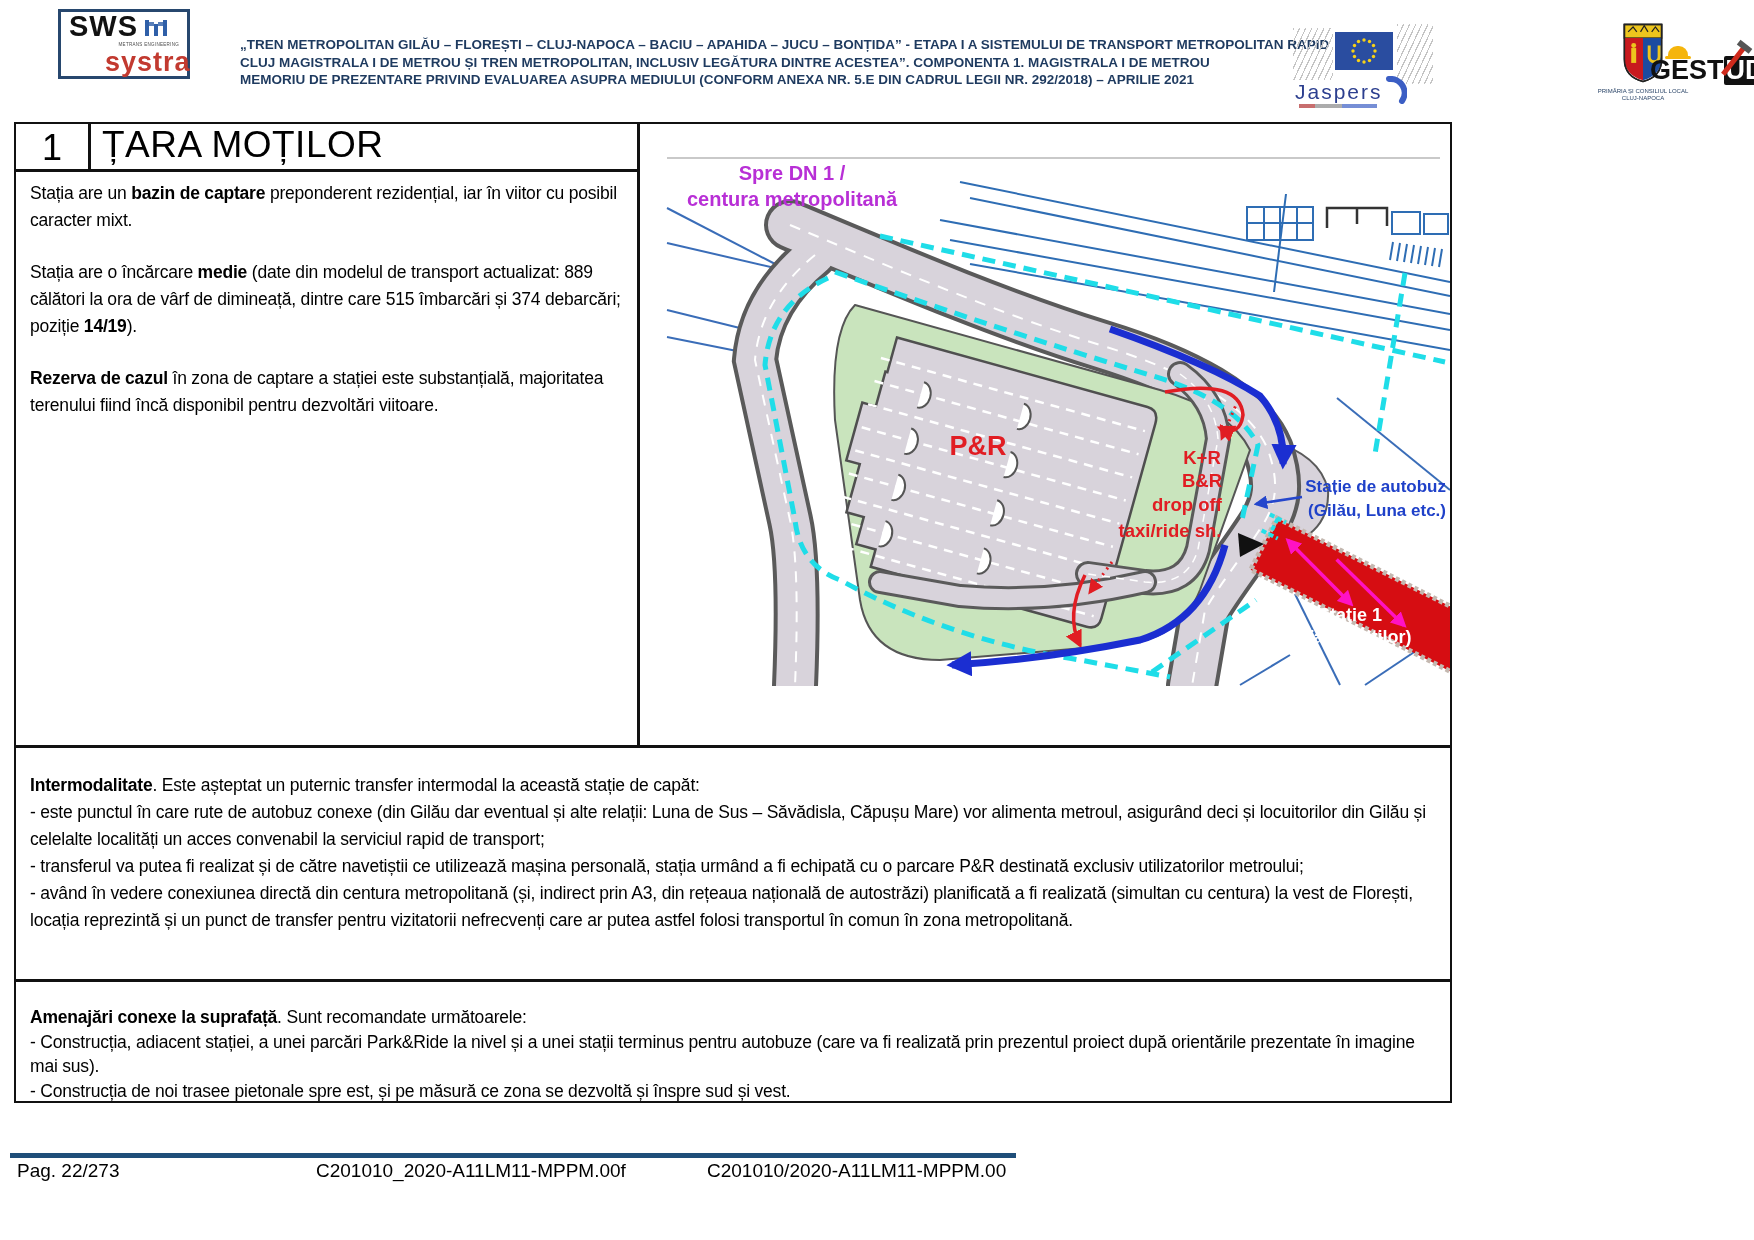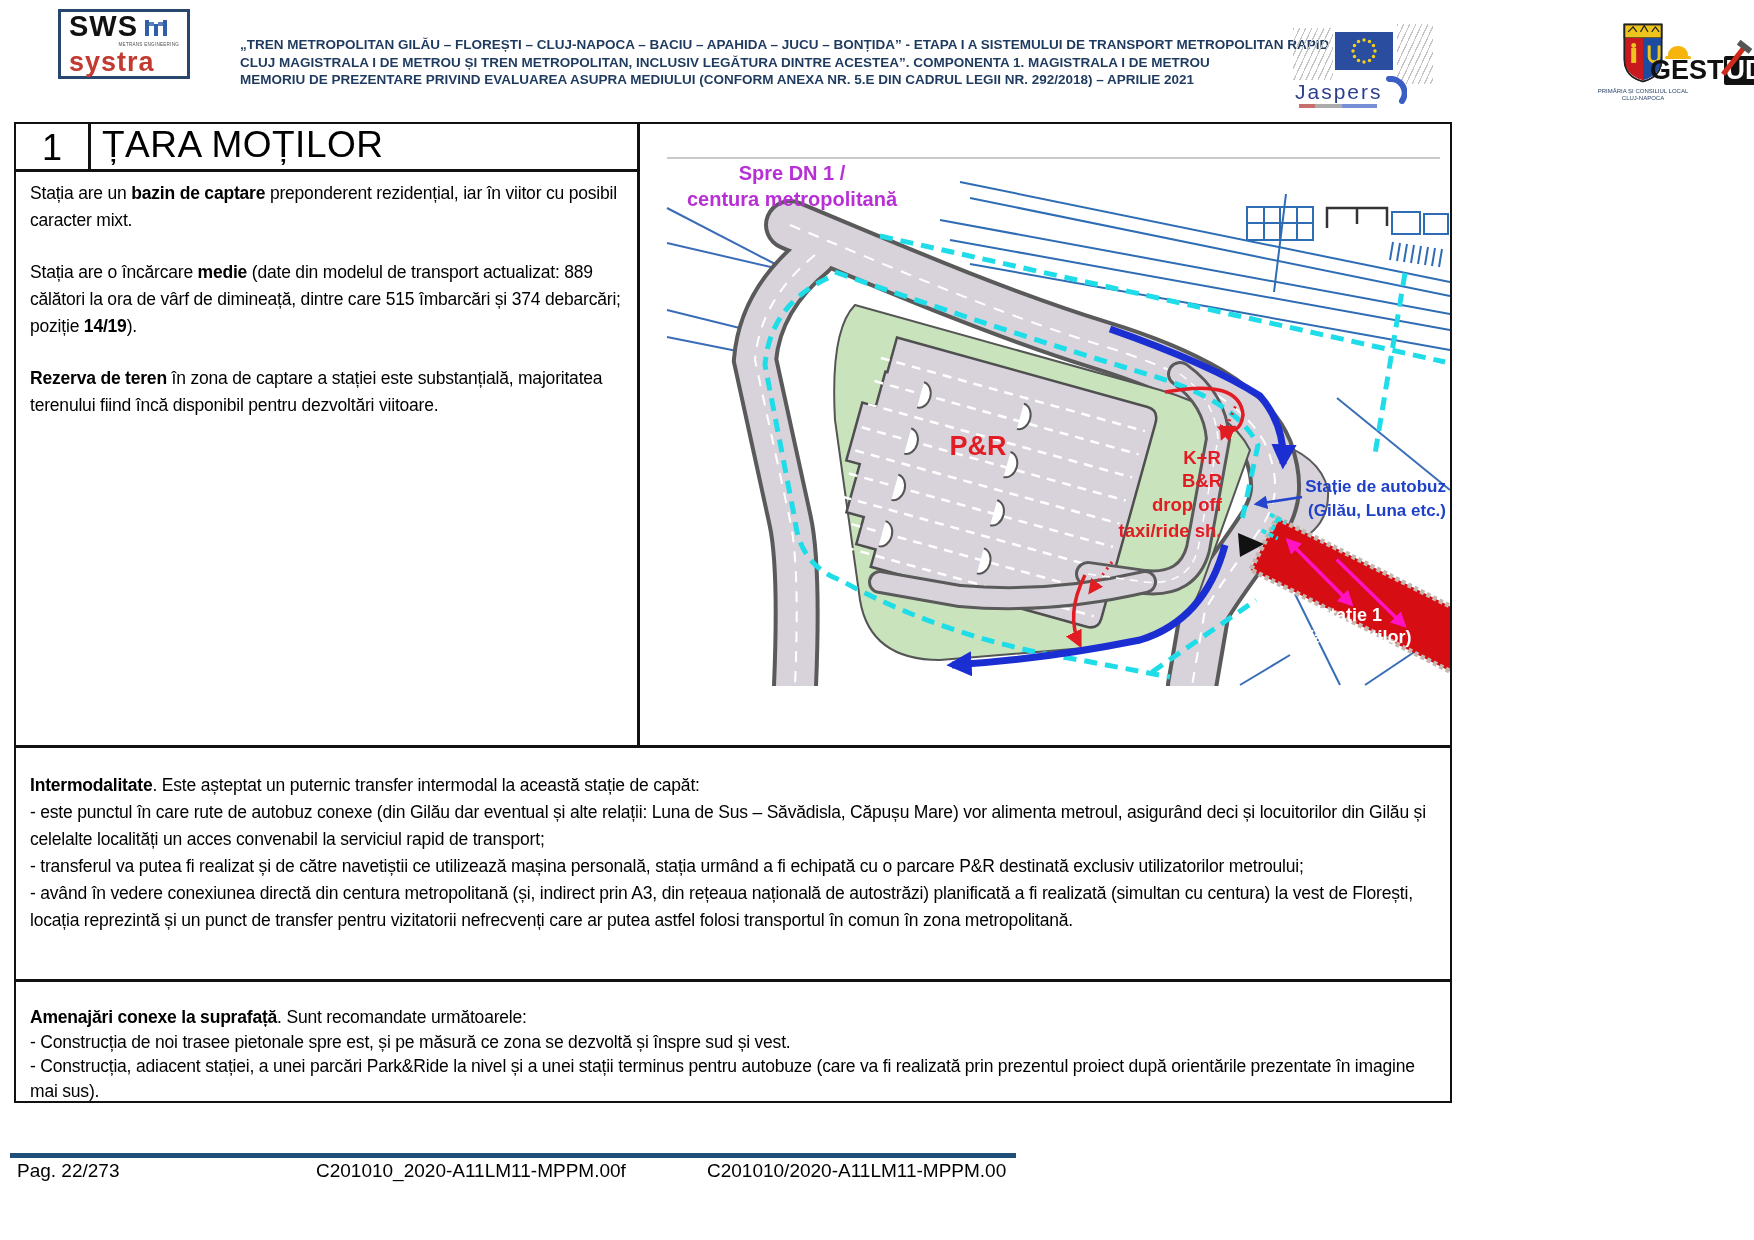--- a/index.html
+++ b/index.html
@@ -7,21 +7,21 @@
   .abs{position:absolute;}
   .b{font-weight:bold;}
 
   
   .logo-box{left:58px;top:9px;width:132px;height:70px;border:3px solid #27476e;background:#fff;
             display:flex;flex-direction:column;justify-content:center;padding:2px 8px;box-sizing:border-box;}
   .logo-row1{display:flex;align-items:flex-end;gap:6px;line-height:1;}
   .sws-txt{font-size:29px;font-weight:bold;letter-spacing:1px;color:#111;}
   .m-icon{display:inline-block;margin-bottom:2px;}
   .sws-sub{font-size:4.5px;color:#4a4a4a;text-align:right;margin:1px 0 2px 34px;letter-spacing:.3px;}
-  .systra-txt{font-size:27px;font-weight:bold;color:#c23a30;letter-spacing:1px;line-height:1;text-transform:lowercase;}
+  .systra-txt{font-size:27px;font-weight:bold;color:#c23a30;letter-spacing:1px;line-height:1;text-transform:lowercase;margin-left:36px;}
   .hdr-title{left:240px;top:36px;width:1040px;font-size:13.5px;font-weight:bold;color:#1e3a5f;line-height:17.5px;white-space:nowrap;}
 
   .jaspers{left:1293px;top:24px;width:160px;height:86px;}
   .streak{position:absolute;background:repeating-linear-gradient(115deg,#c4c4c4 0 1.2px,transparent 1.2px 5.5px);}
   .jaspers-word{position:absolute;left:2px;top:56px;font-size:21px;color:#2c3f8f;letter-spacing:2px;}
   .jaspers-bar{position:absolute;left:6px;top:80px;width:78px;height:4px;
                background:linear-gradient(90deg,#b03030 0 20%,#888 20% 55%,#3b5ec4 55% 100%);opacity:.7;}
   .coat{left:1583px;top:22px;width:120px;text-align:center;}
   .coat-txt{font-size:6px;color:#1e3a5f;line-height:7px;}
   .geostud{left:1650px;top:56px;width:100px;height:44px;}
@@ -161,21 +161,21 @@
 <div class="abs line" style="left:637px;top:122px;width:2.5px;height:623px;"></div>
 <div class="abs line" style="left:14px;top:745px;width:1438px;height:2.5px;"></div>
 <div class="abs line" style="left:14px;top:979px;width:1438px;height:2.5px;"></div>
 
 <div class="abs cell-num">1</div>
 <div class="abs cell-title">ȚARA MOȚILOR</div>
 
 <div class="abs left-col body-text">
   <p><span>Stația are un </span><span class="b">bazin de captare</span><span> preponderent rezidențial, iar în viitor cu posibil caracter mixt.</span></p>
   <p><span>Stația are o încărcare </span><span class="b">medie</span><span> (date din modelul de transport actualizat: 889 călători la ora de vârf de dimineață, dintre care 515 îmbarcări și 374 debarcări; poziție </span><span class="b">14/19</span><span>).</span></p>
-  <p><span class="b">Rezerva de teren</span><span> în zona de captare a stației este substanțială, majoritatea terenului fiind încă disponibil pentru dezvoltări viitoare.</span></p>
+  <p><span class="b">Rezerva de cazul</span><span> în zona de captare a stației este substanțială, majoritatea terenului fiind încă disponibil pentru dezvoltări viitoare.</span></p>
 </div>
 
 <svg class="abs map-svg" width="810" height="562" viewBox="0 0 810 562">
   <defs>
     <marker id="mR" markerWidth="5" markerHeight="5" refX="4" refY="2.5" orient="auto">
         <path d="M0,0L5,2.5L0,5Z" fill="#e11d23"></path>
       </marker>
     <marker id="mB" markerWidth="3.6" markerHeight="3.6" refX="2.8" refY="1.8" orient="auto">
         <path d="M0,0L3.6,1.8L0,3.6Z" fill="#1b2ed1"></path>
       </marker>
@@ -313,20 +313,20 @@
 
 <div class="abs inter-row body-text wide-row">
   <p><span class="b">Intermodalitate</span><span>. Este așteptat un puternic transfer intermodal la această stație de capăt:</span></p>
   <p><span>- este punctul în care rute de autobuz conexe (din Gilău dar eventual și alte relații: Luna de Sus – Săvădisla, Căpușu Mare) vor alimenta metroul, asigurând deci și locuitorilor din Gilău și celelalte localități un acces convenabil la serviciul rapid de transport;</span></p>
   <p><span>- transferul va putea fi realizat și de către navetiștii ce utilizează mașina personală, stația urmând a fi echipată cu o parcare P&amp;R destinată exclusiv utilizatorilor metroului;</span></p>
   <p><span>- având în vedere conexiunea directă din centura metropolitană (și, indirect prin A3, din rețeaua națională de autostrăzi) planificată a fi realizată (simultan cu centura) la vest de Florești, locația reprezintă și un punct de transfer pentru vizitatorii nefrecvenți care ar putea astfel folosi transportul în comun în zona metropolitană.</span></p>
 </div>
 
 <div class="abs amen-row body-text wide-row">
   <p><span class="b">Amenajări conexe la suprafață</span><span>. Sunt recomandate următoarele:</span></p>
+  <p><span>- Construcția, adiacent stației, a unei parcări Park&amp;Ride la nivel și a unei stații terminus pentru autobuze (care va fi realizată prin prezentul proiect după orientările prezentate în imagine mai sus).</span></p>
   <p><span>- Construcția de noi trasee pietonale spre est, și pe măsură ce zona se dezvoltă și înspre sud și vest.</span></p>
-  <p><span>- Construcția, adiacent stației, a unei parcări Park&amp;Ride la nivel și a unei stații terminus pentru autobuze (care va fi realizată prin prezentul proiect după orientările prezentate în imagine mai sus).</span></p>
 </div>
 
 <div class="abs footer-bar"></div>
 <div class="abs footer-txt" style="left:17px;">Pag. 22/273</div>
 <div class="abs footer-txt" style="left:316px;">C201010_2020-A11LM11-MPPM.00f</div>
 <div class="abs footer-txt" style="left:707px;">C201010/2020-A11LM11-MPPM.00</div>
 
 </body></html>

